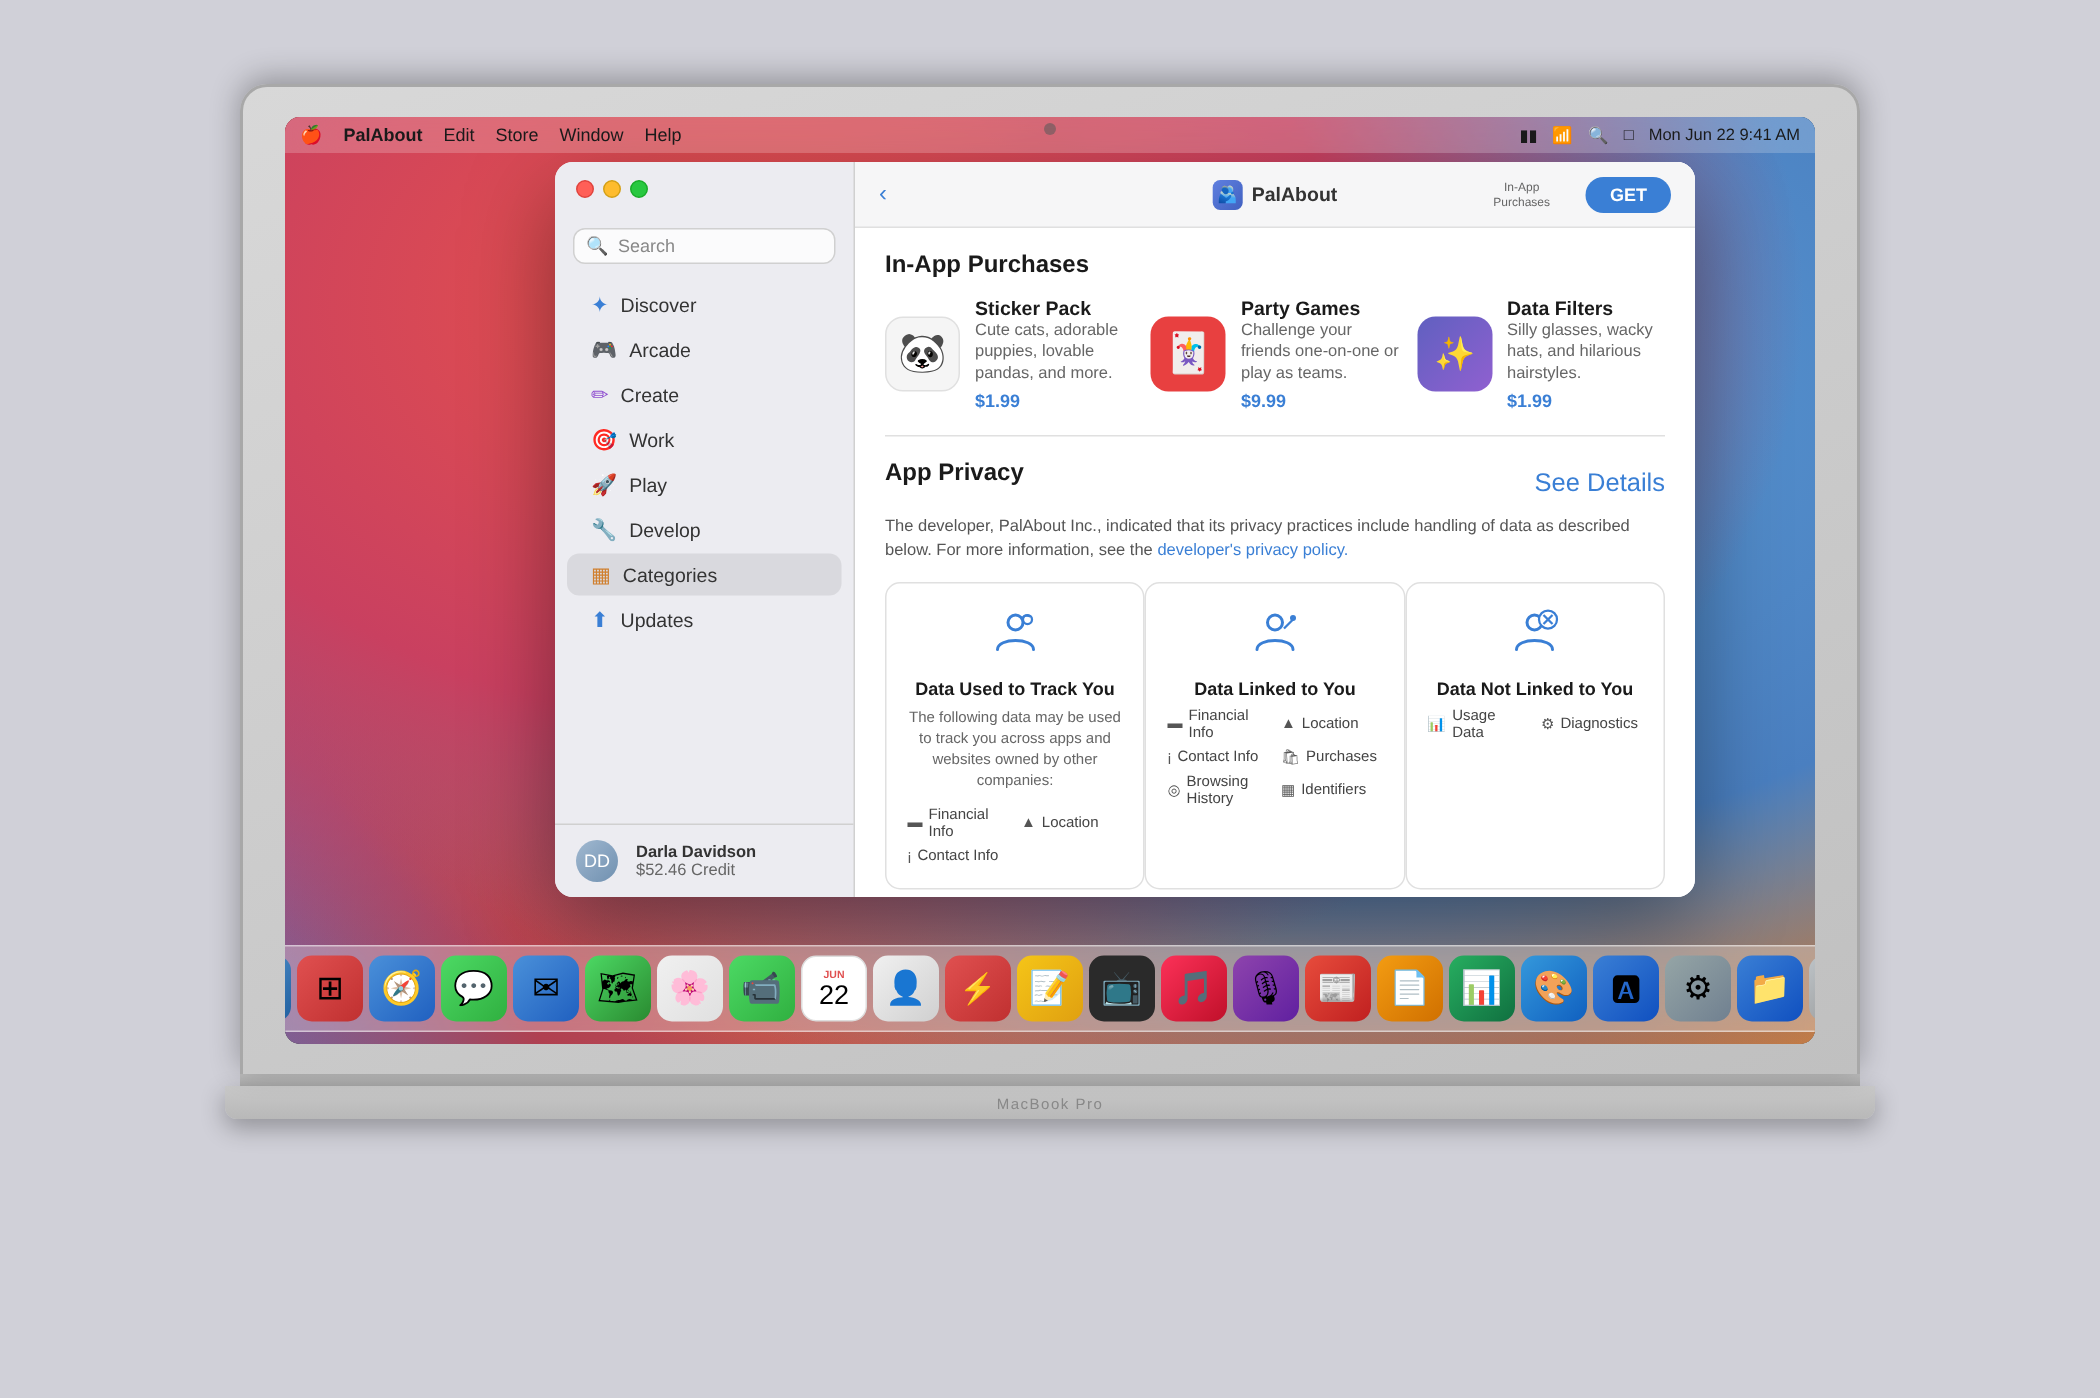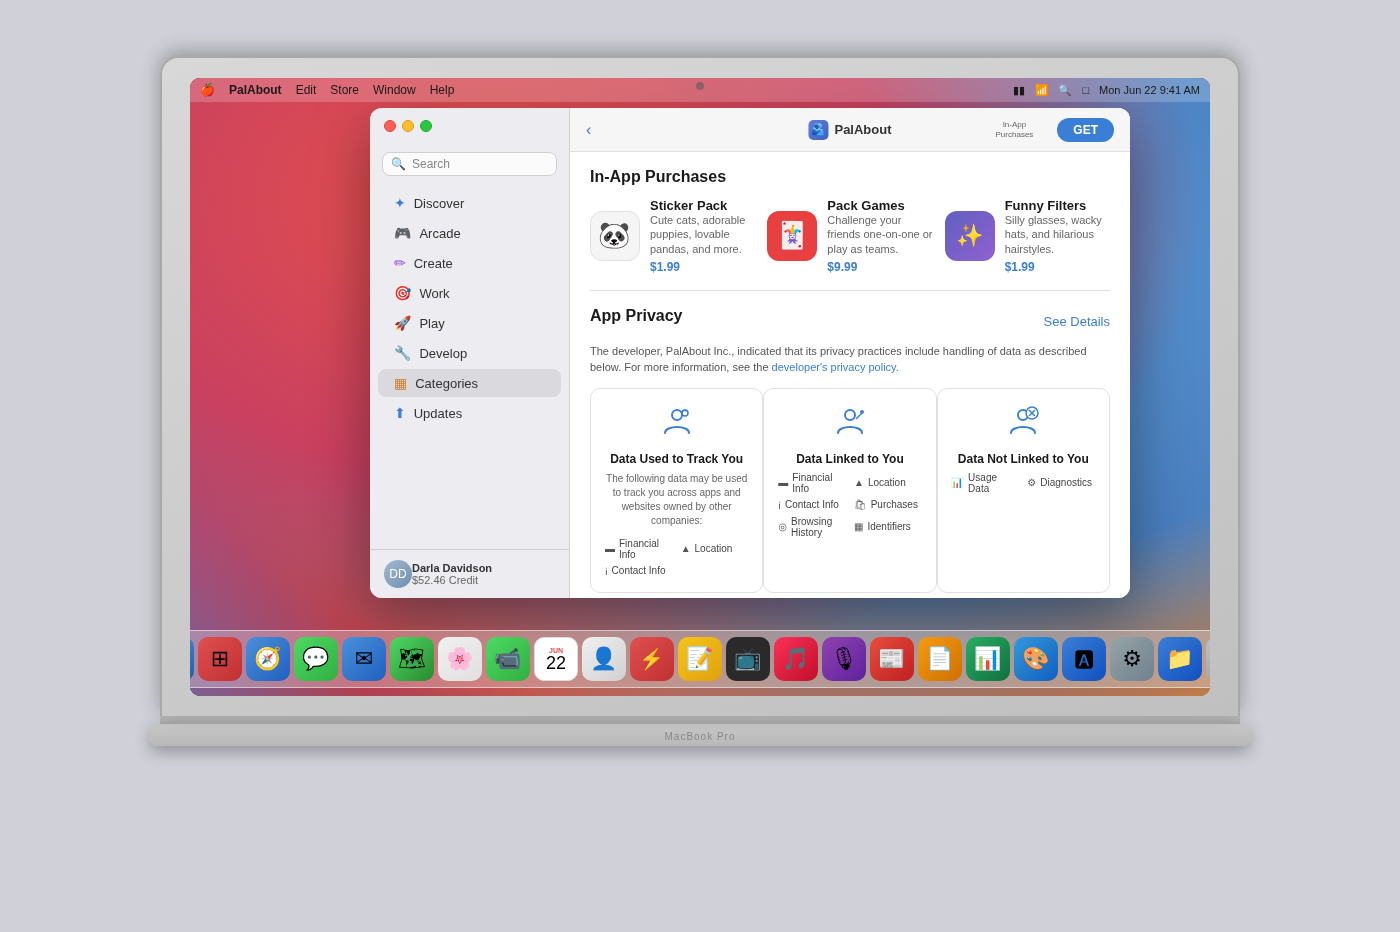--- a/index.html
+++ b/index.html
@@ -201,21 +201,21 @@
     .sidebar-item-icon.pink { color: #e05a80; }
     .sidebar-item-icon.purple { color: #9050d0; }
     .sidebar-item-icon.teal { color: #30a0a0; }
     .sidebar-item-icon.green { color: #40a040; }
     .sidebar-item-icon.orange { color: #d08030; }
 
     .sidebar-user {
       margin-top: auto;
       display: flex;
       align-items: center;
-      gap: 0;
+      gap: 12px;
       padding: 10px 14px;
       border-top: 1px solid #d0d0d0;
     }
     .user-avatar {
       width: 28px;
       height: 28px;
       border-radius: 50%;
       background: linear-gradient(135deg, #a0b8d0, #7090b0);
       overflow: hidden;
       display: flex;
@@ -382,21 +382,21 @@
     
     .divider { height: 1px; background: #e0e0e0; margin: 0 20px; }
 
     
     .privacy-header {
       display: flex;
       align-items: center;
       justify-content: space-between;
       margin-bottom: 6px;
     }
-    .see-details { font-size: 13px; color: #3a7fd5; cursor: pointer; }
+    .see-details { font-size: 17px; color: #3a7fd5; cursor: pointer; }
     .privacy-desc { font-size: 11px; color: #555; line-height: 1.5; margin-bottom: 12px; }
     .privacy-desc a { color: #3a7fd5; }
 
     .privacy-grid {
       display: grid;
       grid-template-columns: repeat(3, 1fr);
     }
     .privacy-card {
       border: 1px solid #e0e0e0;
       border-radius: 10px;
@@ -569,30 +569,30 @@
                     <div class="iap-info">
                       <div class="iap-name">Sticker Pack</div>
                       <div class="iap-desc">Cute cats, adorable puppies, lovable pandas, and more.</div>
                       <div class="iap-price">$1.99</div>
                     </div>
                   </div>
 
                   <div class="iap-item">
                     <div class="iap-icon iap-icon-party">🃏</div>
                     <div class="iap-info">
-                      <div class="iap-name">Pack Games</div>
+                      <div class="iap-name">Party Games</div>
                       <div class="iap-desc">Challenge your friends one-on-one or play as teams.</div>
                       <div class="iap-price">$9.99</div>
                     </div>
                   </div>
 
                   <div class="iap-item">
                     <div class="iap-icon iap-icon-funny">✨</div>
                     <div class="iap-info">
-                      <div class="iap-name">Funny Filters</div>
+                      <div class="iap-name">Data Filters</div>
                       <div class="iap-desc">Silly glasses, wacky hats, and hilarious hairstyles.</div>
                       <div class="iap-price">$1.99</div>
                     </div>
                   </div>
                 </div>
               </div>
 
               <div class="divider"></div>
 
               <div class="section">

